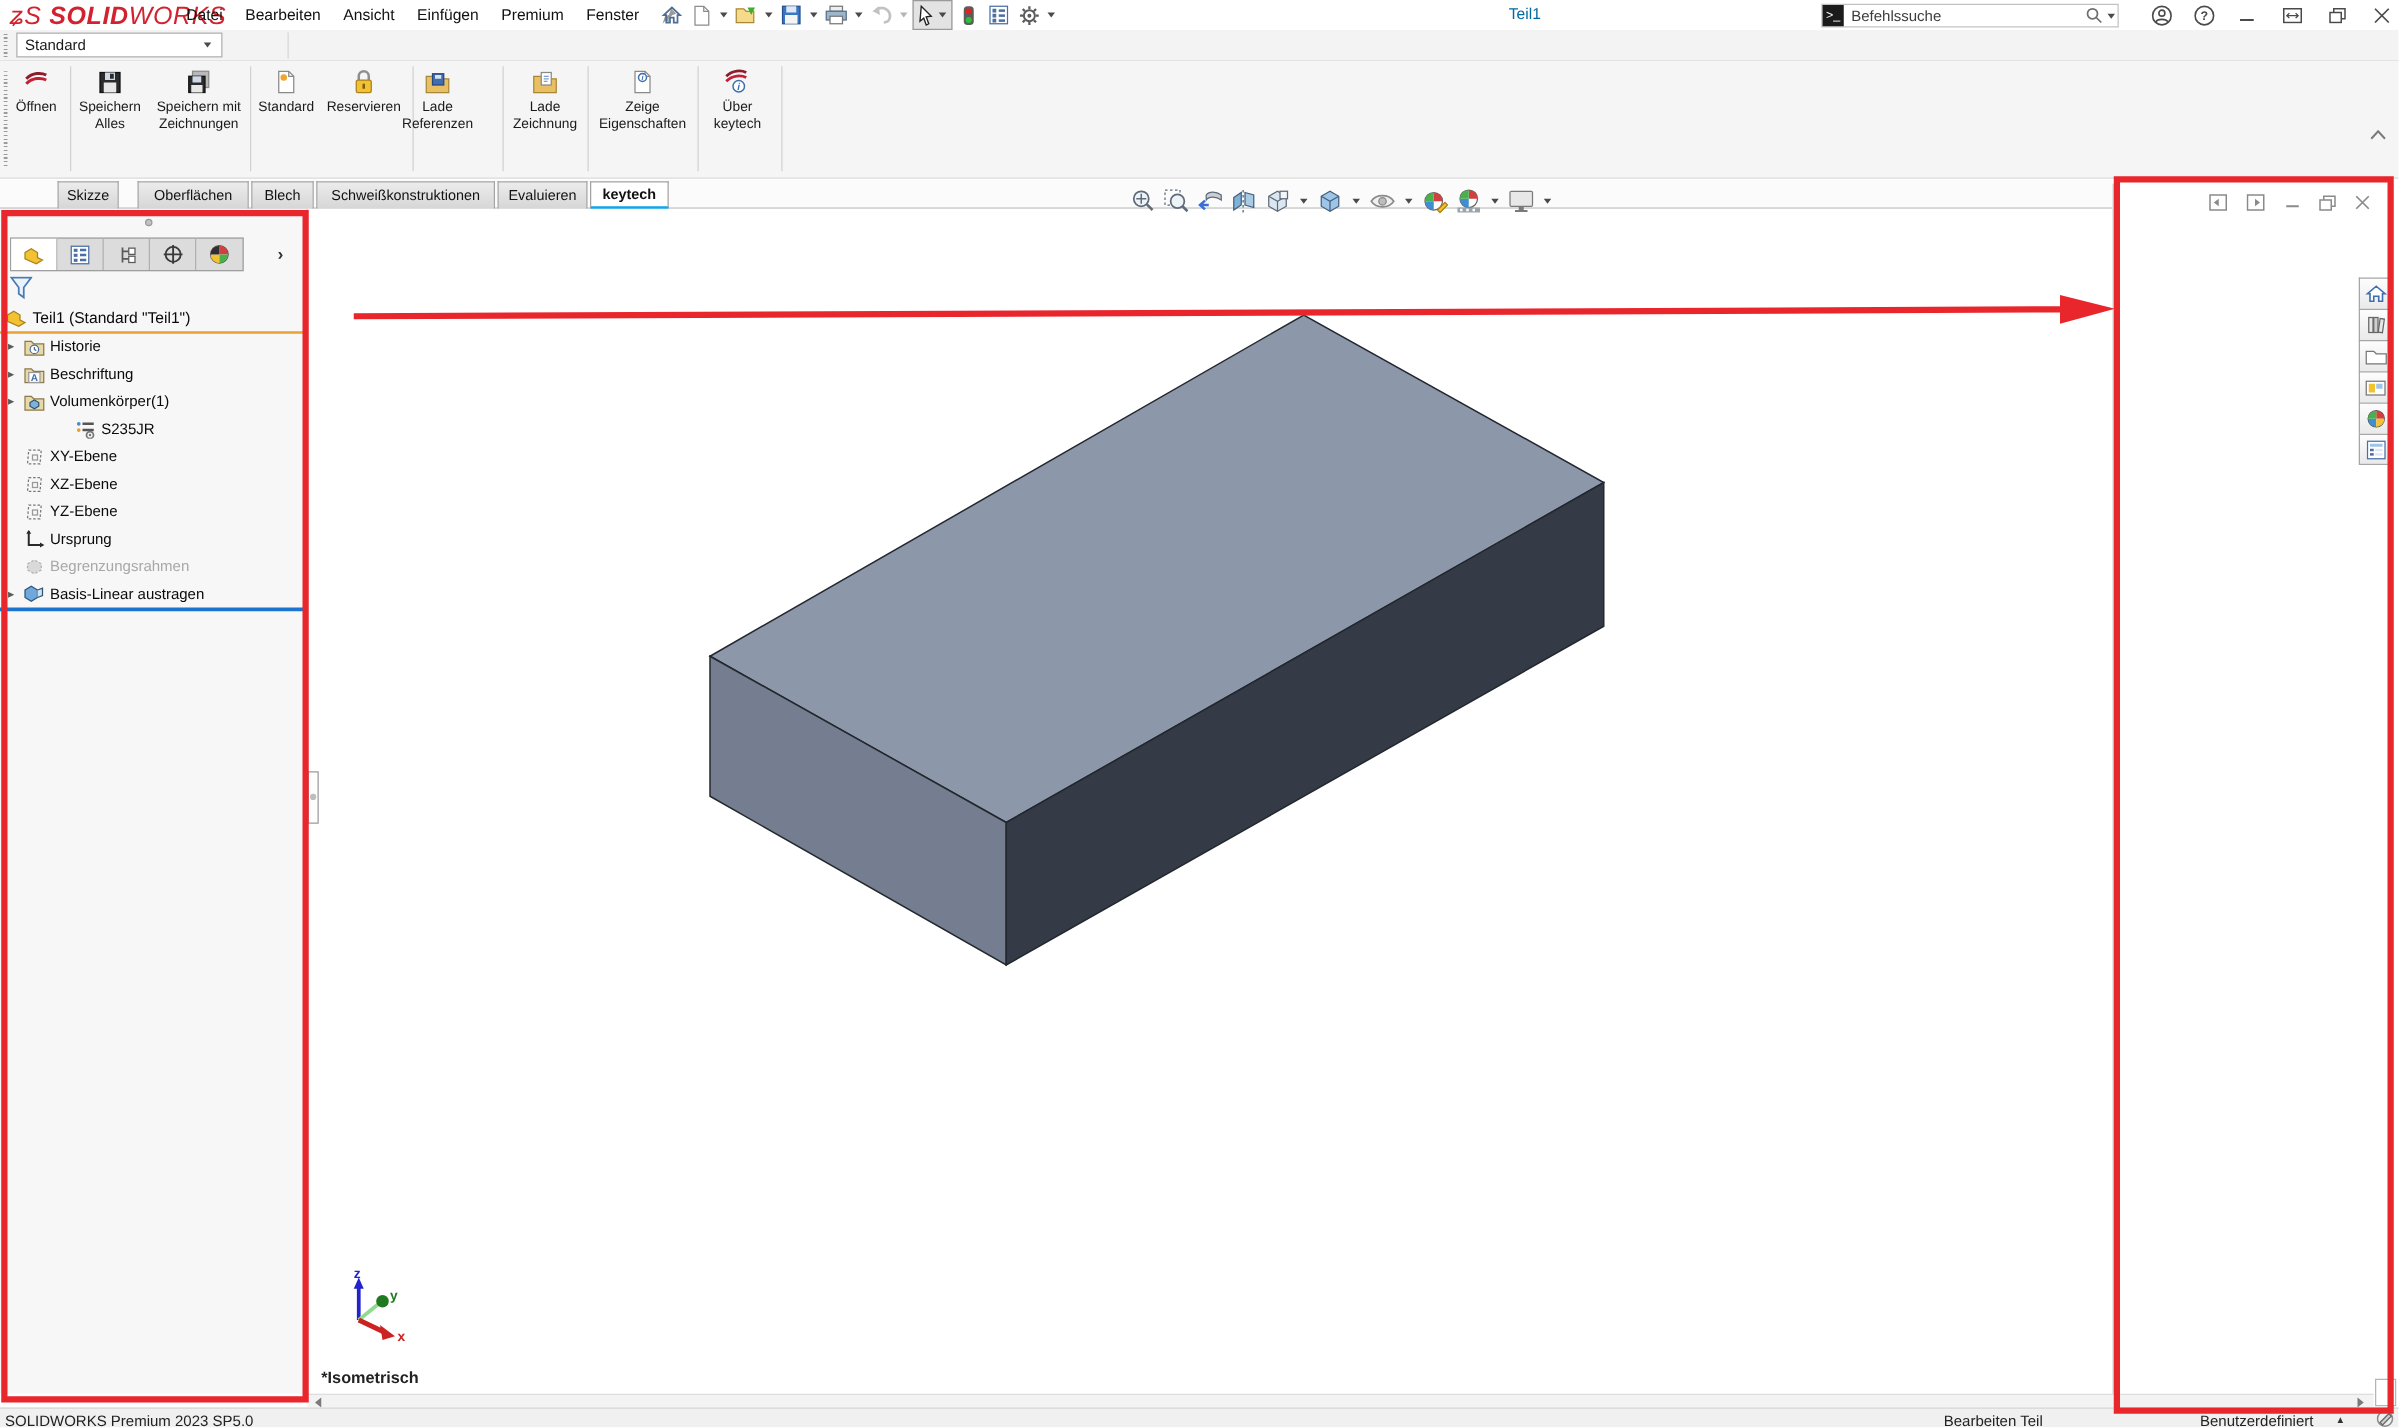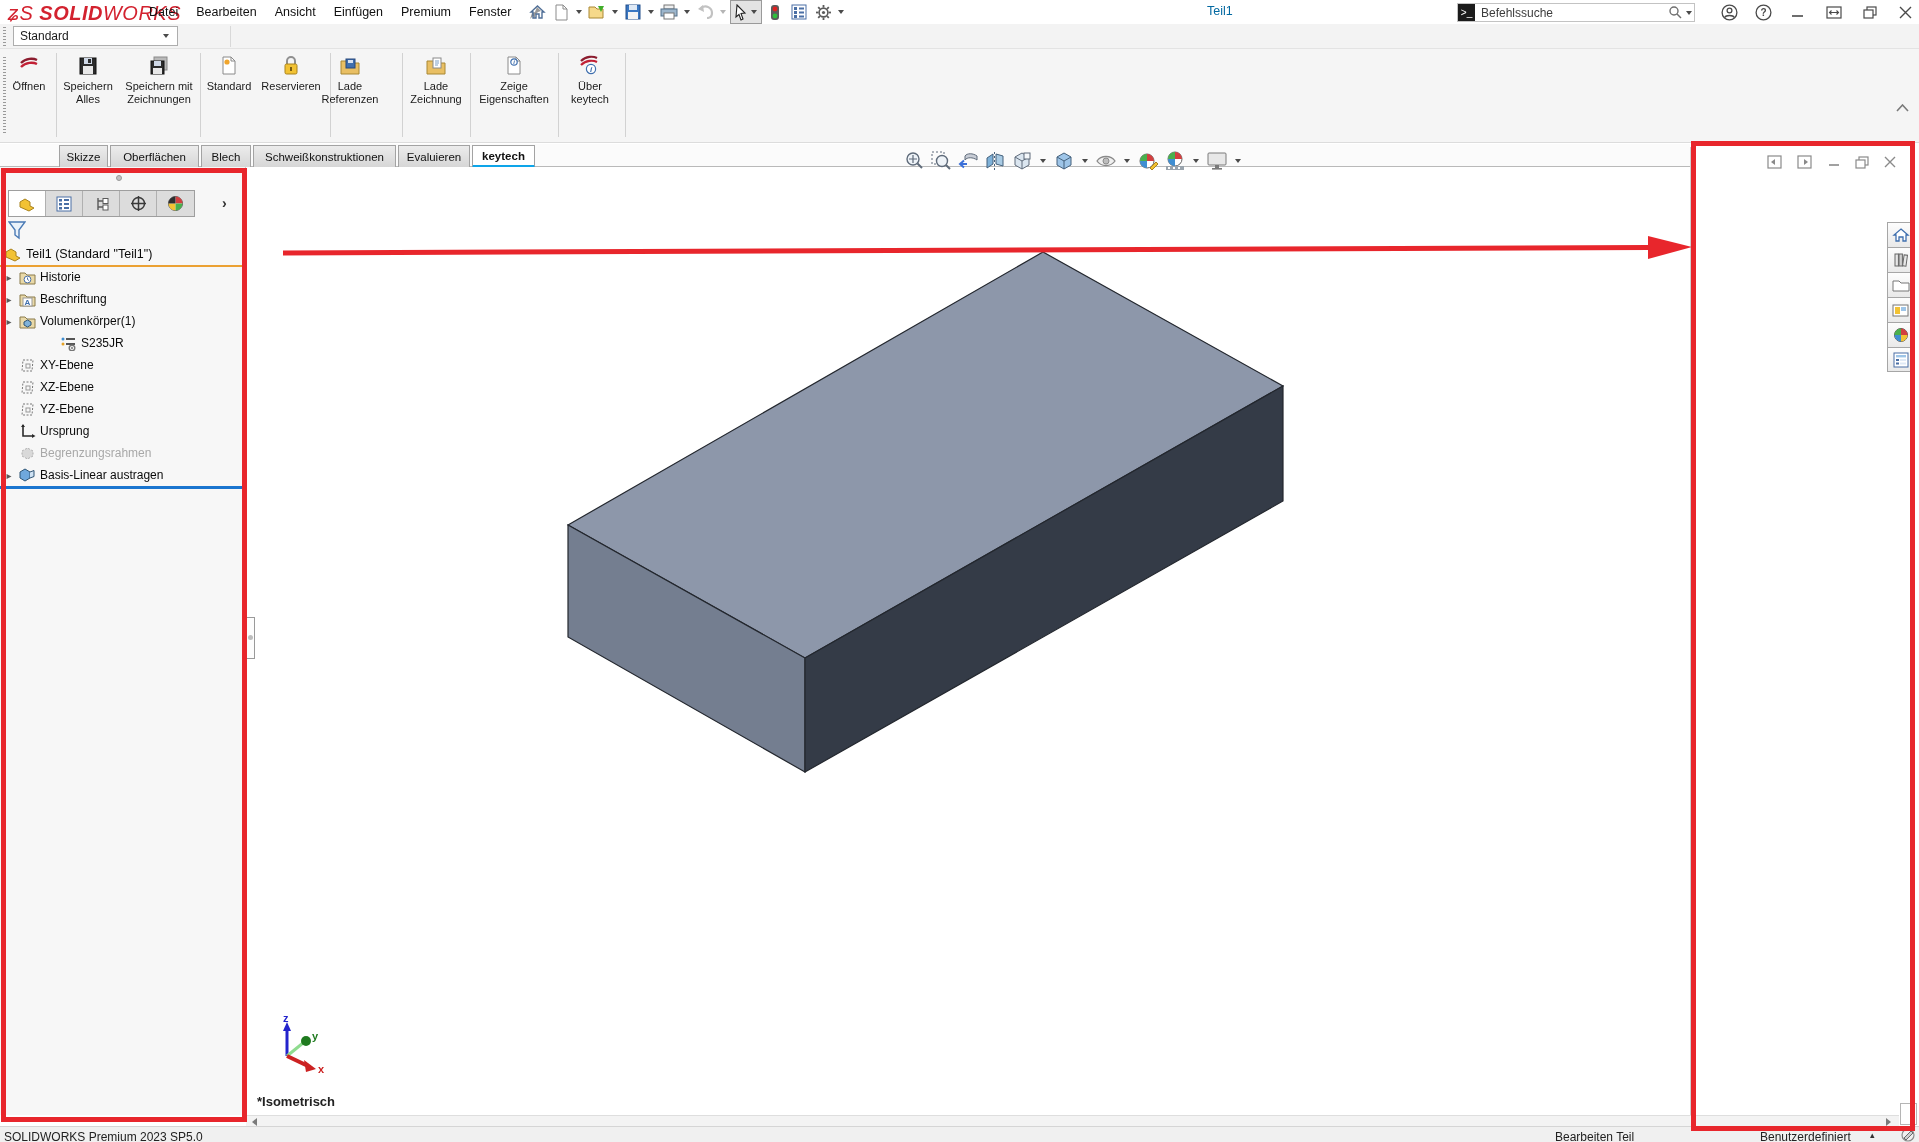--- a/index.html
+++ b/index.html
@@ -346,21 +346,21 @@
 
     <div class="abs" style="left:1896px; top:52px;">
       <svg width="13" height="8" viewBox="0 0 13 8">
           <path d="M1 7 L6.5 1 L12 7" fill="none" stroke="#7a7a7a" stroke-width="1.6"></path>
         </svg>
     </div>
   </div>
 
   <div class="abs tabbar">
     <div class="rtab" style="left:2px; width:31px;margin-top:32px;">Features</div>
-    <div class="rtab" style="left:59px; width:49px;">Skizze</div>
+    <div class="rtab" style="left:46px; width:49px;">Skizze</div>
     <div class="rtab" style="left:110px; width:89px;">Oberflächen</div>
     <div class="rtab" style="left:201px; width:50px;">Blech</div>
     <div class="rtab" style="left:253px; width:143px;">Schweißkonstruktionen</div>
     <div class="rtab" style="left:398px; width:72px;">Evaluieren</div>
     <div class="rtab active" style="left:472px; width:63px;">keytech</div>
   </div>
 
   <div class="abs viewport"></div>
 
   <div class="abs headsup">

